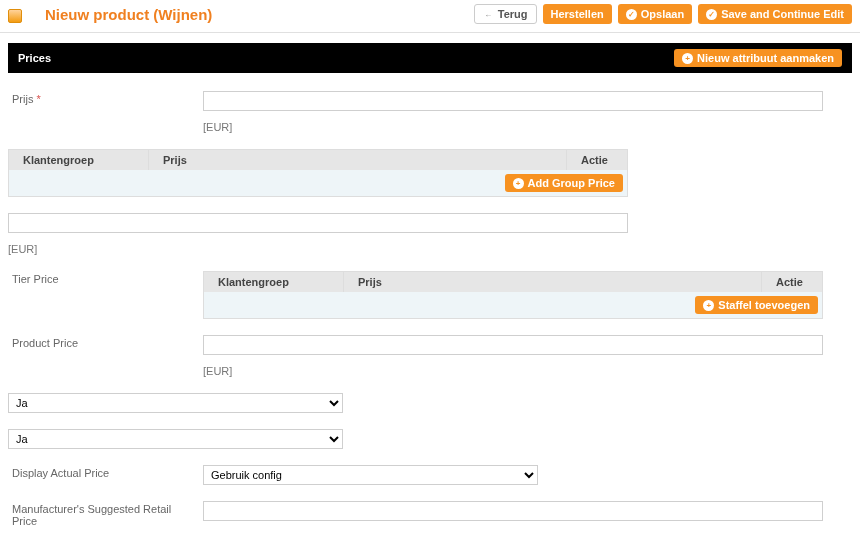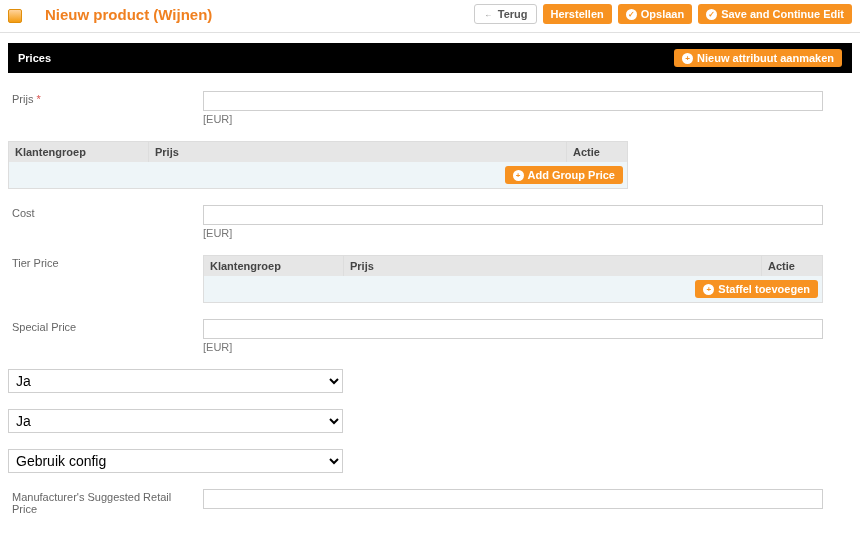--- a/index.html
+++ b/index.html
@@ -17,25 +17,25 @@
 .icircle.g{color:#888}
 .header{background:#000000;color:#fff;padding:6px 10px;display:flex;align-items:center;font-weight:bold;margin:10px 8px 0 8px}
 .header .spacer{flex:1}
 .form{padding:10px 8px}
 .row{display:flex;align-items:flex-start;padding:8px 0}
 .lbl{width:195px;padding:2px 8px 0 4px;color:#666}
 .req{color:#d9534f}
 .fld{flex:1}
 .inp{width:620px;border:1px solid #cfcfcf;background:#fff;padding:3px 4px;font-size:11px}
 .inp-sm{width:100px;border:1px solid #cfcfcf;background:#fff;padding:3px 4px;font-size:11px}
-.hint{color:#777;margin-top:2px}
-.sel{width:335px;border:1px solid #cfcfcf;background:#fff;padding:2px 3px;font-size:14px}
+.hint{color:#777;margin-top:10px}
+.sel{width:335px;border:1px solid #cfcfcf;background:#fff;padding:2px 3px;font-size:11px}
 .tbl{border:1px solid #ddd;width:620px}
 .th-row{display:flex;background:#e6e6e6;font-weight:bold;color:#444}
-.th,.td{padding:4px 6px;border-right:1px solid #ddd}
+.th,.td{padding:4px 14px;border-right:1px solid #ddd}
 .th:last-child,.td:last-child{border-right:none}
 .c-kg{width:140px}.c-a{width:130px}.c-pr{flex:1}.c-ac{width:60px;text-align:left}
 .add-row{display:flex;justify-content:flex-end;padding:4px;background:#eef5f8}
 .cal{width:14px;height:14px;border:1px solid #c0c0c0;background:linear-gradient(#fff 50%,#fce5cd 50%);display:inline-block;margin-left:6px;vertical-align:middle;cursor:pointer}
 </style>
 </head>
 <body>
 
 <div class="top">
   <div class="title-wrap">
@@ -92,21 +92,20 @@
           <button class="btn btn-orange">
               <span class="icircle o">+</span>
               <span>Add Group Price</span>
             </button>
         </div>
       </div>
     </div>
   </div>
 
   <div class="row">
-    <div class="lbl">Cost</div>
     <div class="fld">
       <input class="inp" style="">
       <div class="hint">[EUR]</div>
     </div>
   </div>
 
   <div class="row">
     <div class="lbl">Tier Price</div>
     <div class="fld">
       <div class="tbl">
@@ -119,38 +118,39 @@
           <button class="btn btn-orange">
               <span class="icircle o">+</span>
               <span>Staffel toevoegen</span>
             </button>
         </div>
       </div>
     </div>
   </div>
 
   <div class="row">
-    <div class="lbl">Special Price</div>
+    <div class="lbl">Product Price</div>
     <div class="fld">
       <input class="inp" style="">
       <div class="hint">[EUR]</div>
     </div>
   </div>
 
 
 
   <div class="row">
     <div class="fld"><select class="sel"><option>Ja</option></select></div>
   </div>
 
   <div class="row">
     <div class="fld"><select class="sel"><option>Ja</option></select></div>
   </div>
 
   <div class="row">
+    <div class="lbl">Display Actual Price</div>
     <div class="fld"><select class="sel"><option>Gebruik config</option></select></div>
   </div>
 
   <div class="row">
     <div class="lbl">Manufacturer's Suggested Retail Price</div>
     <div class="fld">
       <input class="inp" style="">
       
     </div>
   </div>

